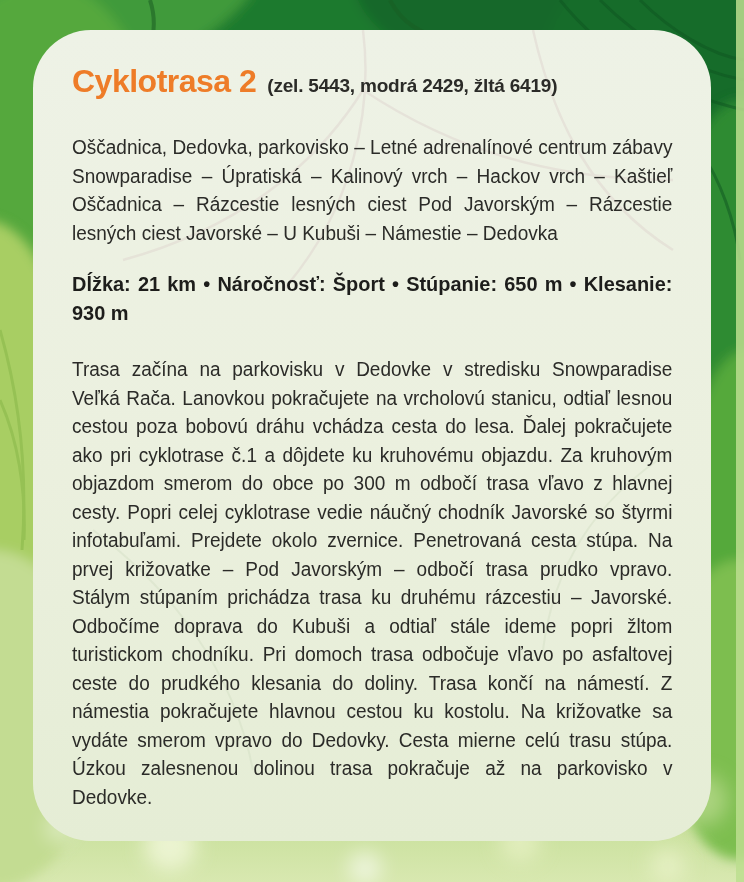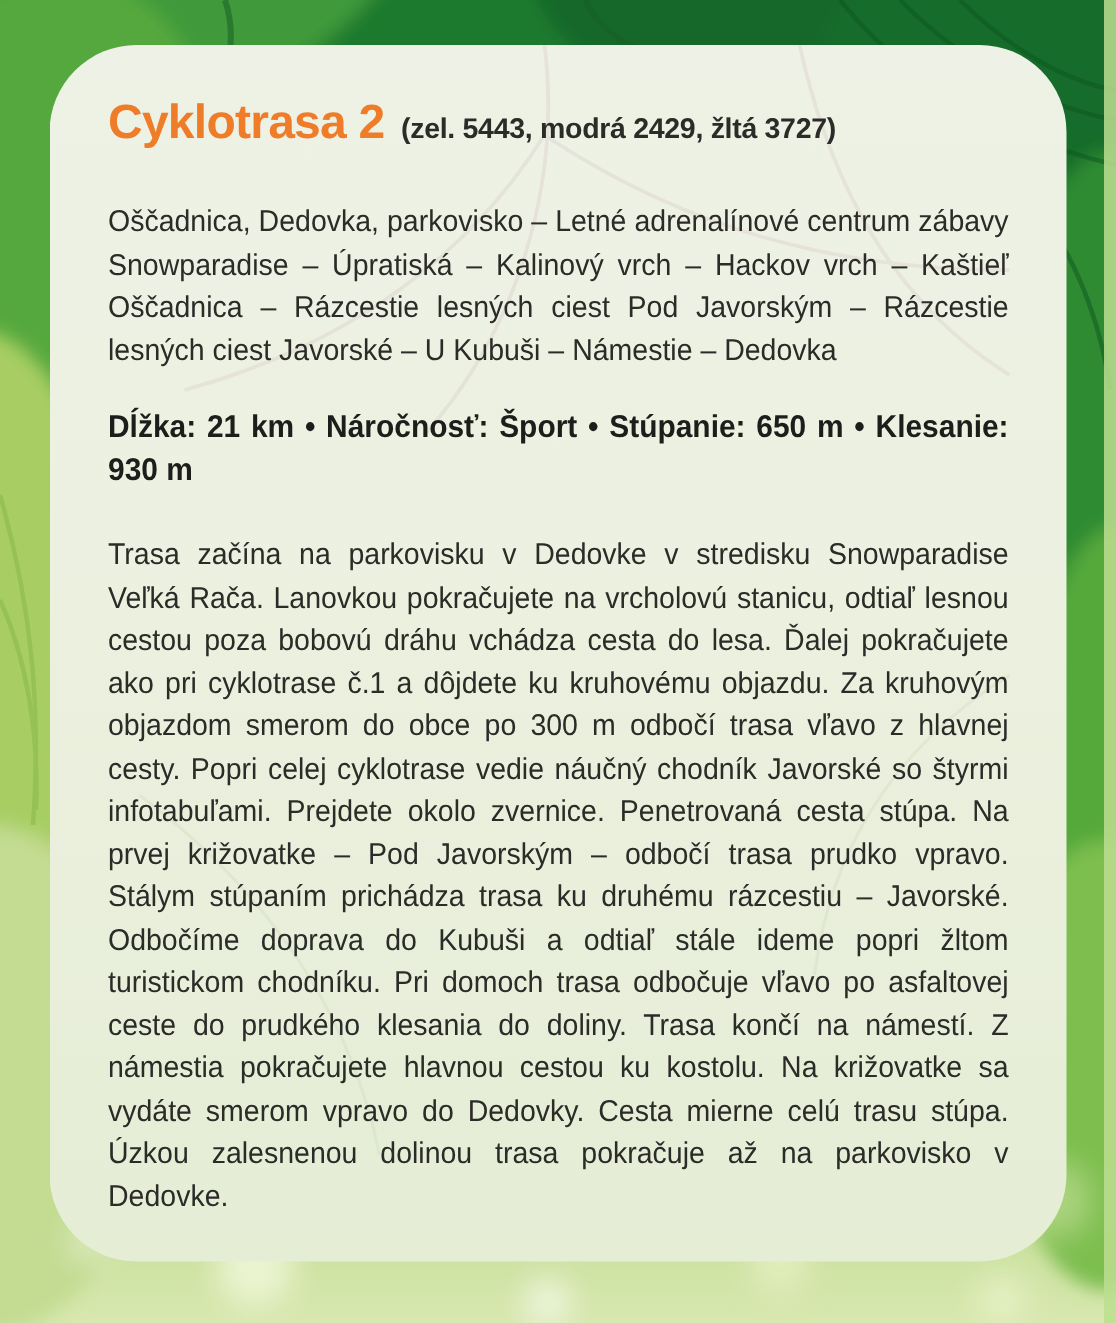--- a/index.html
+++ b/index.html
@@ -165,21 +165,21 @@
       <g stroke="#cfdcc0" stroke-width="2" fill="none" opacity="0.4">
         <path d="M60 500 C 140 560, 200 640, 220 740"></path>
         <path d="M640 420 C 560 470, 520 540, 510 620"></path>
       </g>
     </svg>
 
     <div class="content">
 
       <h1 class="title-row">
         <span class="title-main">Cyklotrasa 2</span>
-        <span class="title-codes">(zel. 5443, modrá 2429, žltá 3727)</span>
+        <span class="title-codes">(zel. 5443, modrá 2429, žltá 6419)</span>
       </h1>
 
       <p class="route-summary squeeze">Oščadnica, Dedovka, parkovisko – Letné adrenalínové centrum zábavy Snowparadise – Úpratiská – Kalinový vrch – Hackov vrch – Kaštieľ Oščadnica – Rázcestie lesných ciest Pod Javorským – Rázcestie lesných ciest Javorské – U Kubuši – Námestie – Dedovka</p>
 
       <p class="stats-line squeeze">Dĺžka: 21 km • Náročnosť: Šport • Stúpanie: 650 m • Klesanie: 930 m</p>
 
       <p class="description squeeze">Trasa začína na parkovisku v Dedovke v stredisku Snowparadise Veľká Rača. Lanovkou pokračujete na vrcholovú stanicu, odtiaľ lesnou cestou poza bobovú dráhu vchádza cesta do lesa. Ďalej pokračujete ako pri cyklotrase č.1 a dôjdete ku kruhovému objazdu. Za kruhovým objazdom smerom do obce po 300 m odbočí trasa vľavo z hlavnej cesty. Popri celej cyklotrase vedie náučný chodník Javorské so štyrmi infotabuľami. Prejdete okolo zvernice. Penetrovaná cesta stúpa. Na prvej križovatke – Pod Javorským – odbočí trasa prudko vpravo. Stálym stúpaním prichádza trasa ku druhému rázcestiu – Javorské. Odbočíme doprava do Kubuši a odtiaľ stále ideme popri žltom turistickom chodníku. Pri domoch trasa odbočuje vľavo po asfaltovej ceste do prudkého klesania do doliny. Trasa končí na námestí. Z námestia pokračujete hlavnou cestou ku kostolu. Na križovatke sa vydáte smerom vpravo do Dedovky. Cesta mierne celú trasu stúpa. Úzkou zalesnenou dolinou trasa pokračuje až na parkovisko v Dedovke.</p>
 
     </div>
   </div>

